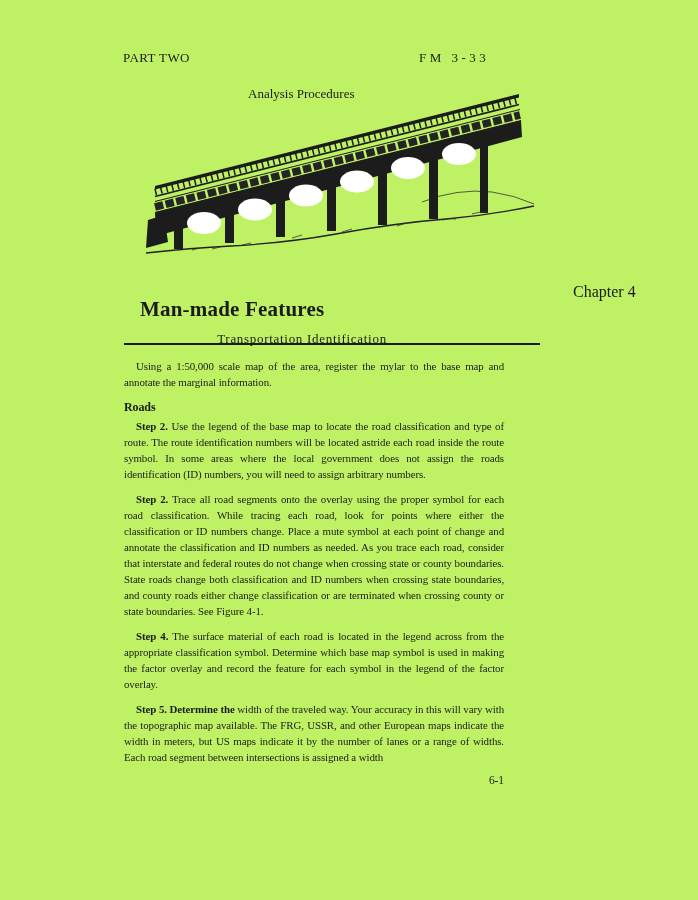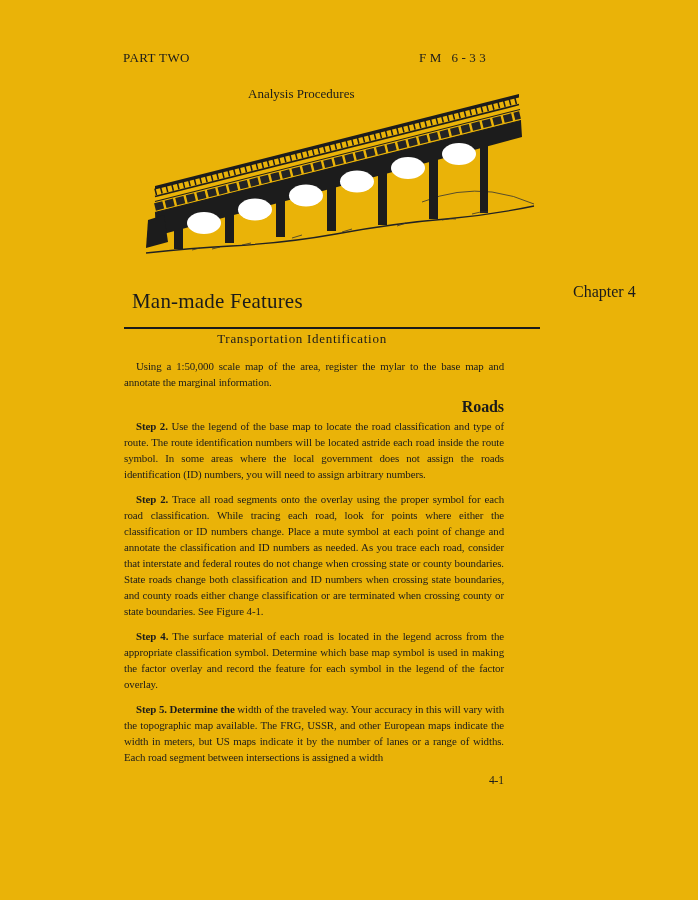--- a/index.html
+++ b/index.html
@@ -4,64 +4,64 @@
 <style>
   * { box-sizing: border-box; }
   html, body { margin: 0; padding: 0; }
   body {
     width: 698px; height: 900px;
     background: #ffffff;
     font-family: "Liberation Serif", serif;
     color: #1b1b1b;
     position: relative;
   }
-  .page { position: relative; width: 698px; height: 900px; overflow: hidden; background: #eab308; }
+  .page { position: relative; width: 698px; height: 900px; overflow: hidden; background: #bef264; }
 
   
   .page-header { position: absolute; top: 50px; left: 0; width: 698px; height: 16px; font-size: 13px; }
   .hdr-left   { position: absolute; left: 123px; letter-spacing: 0.4px; }
   .hdr-center { position: absolute; left: 248px; margin-top: 36px; }
   .hdr-right  { position: absolute; left: 419px; letter-spacing: 3.5px; }
 
   
   .illustration { position: absolute; top: 80px; left: 142px; width: 395px; height: 188px; }
 
   
   .chapter-block {
     position: absolute; top: 281px; left: 124px; width: 416px;
     border-bottom: 2.5px solid #1b1b1b; padding-bottom: 5px;
   }
-  .chapter-block h1 { margin: 8px; font-size: 21px; font-weight: normal; letter-spacing: 0.2px; }
+  .chapter-block h1 { margin: 16px; font-size: 21px; font-weight: bold; letter-spacing: 0.2px; }
   .chapter-label { position: absolute; top: 283px; left: 573px; font-size: 16px; }
 
   .section-title {
     position: absolute; top: 331px; left: 112px; width: 380px;
     margin: 0; text-align: center; font-size: 13px; font-weight: normal; letter-spacing: 0.7px;
   }
 
   
   .body-col {
     position: absolute; top: 358px; left: 112px; width: 380px;
     font-size: 10.9px; line-height: 16px; letter-spacing: -0.1px;
     text-align: justify;
     margin-left: 12px;
   }
   .body-col p { margin: 0 0 9px 0; text-indent: 12px; }
-  .roads-heading { text-align: right; font-size: 16px; font-weight: bold; margin: 1px 0 3px 0; }
+  .roads-heading { text-align: left; font-size: 12px; font-weight: bold; margin: 1px 0 3px 0; }
   .page-number { text-align: right; font-size: 11.5px; margin-top: -2px; }
 </style>
 </head>
 <body>
 
 <div class="page">
 
   <header class="page-header">
     <span class="hdr-left">PART TWO</span>
     <span class="hdr-center">Analysis Procedures</span>
-    <span class="hdr-right">FM 6-33</span>
+    <span class="hdr-right">FM 3-33</span>
   </header>
 
   <div class="illustration">
     <svg viewBox="0 0 395 188" width="395" height="188" aria-hidden="true">
 
       <path d="M280,122 q35,-14 70,-10 q22,3 42,12" fill="none" stroke="#333" stroke-width="0.8"></path>
 
       <path d="M4,173 q45,-5 85,-7 q55,-3 105,-12 q60,-11 110,-15 q45,-4 88,-13" fill="none" stroke="#222" stroke-width="1.3"></path>
 
       <polygon points="13,106 377,14 377,17.5 13,109.5" fill="#1c1c1c"></polygon>
@@ -119,16 +119,16 @@
 
     <p><b>Step 2.</b> <span>Use the legend of the base map to locate the road classification and type of route. The route identification numbers will be located astride each road inside the route symbol. In some areas where the local government does not assign the roads identification (ID) numbers, you will need to assign arbitrary numbers.</span></p>
 
     <p><b>Step 2.</b> <span>Trace all road segments onto the overlay using the proper symbol for each road classification. While tracing each road, look for points where either the classification or ID numbers change. Place a mute symbol at each point of change and annotate the classification and ID numbers as needed. As you trace each road, consider that interstate and federal routes do not change when crossing state or county boundaries. State roads change both classification and ID numbers when crossing state boundaries, and county roads either change classification or are terminated when crossing county or state boundaries. See Figure 4-1.</span></p>
 
 
     <p><b>Step 4.</b> <span>The surface material of each road is located in the legend across from the appropriate classification symbol. Determine which base map symbol is used in making the factor overlay and record the feature for each symbol in the legend of the factor overlay.</span></p>
 
     <p><b>Step 5. Determine the</b> <span>width of the traveled way. Your accuracy in this will vary with the topographic map available. The FRG, USSR, and other European maps indicate the width in meters, but US maps indicate it by the number of lanes or a range of widths. Each road segment between intersections is assigned a width</span></p>
 
-    <div class="page-number">4-1</div>
+    <div class="page-number">6-1</div>
   </div>
 
 </div>
 
 </body></html>

